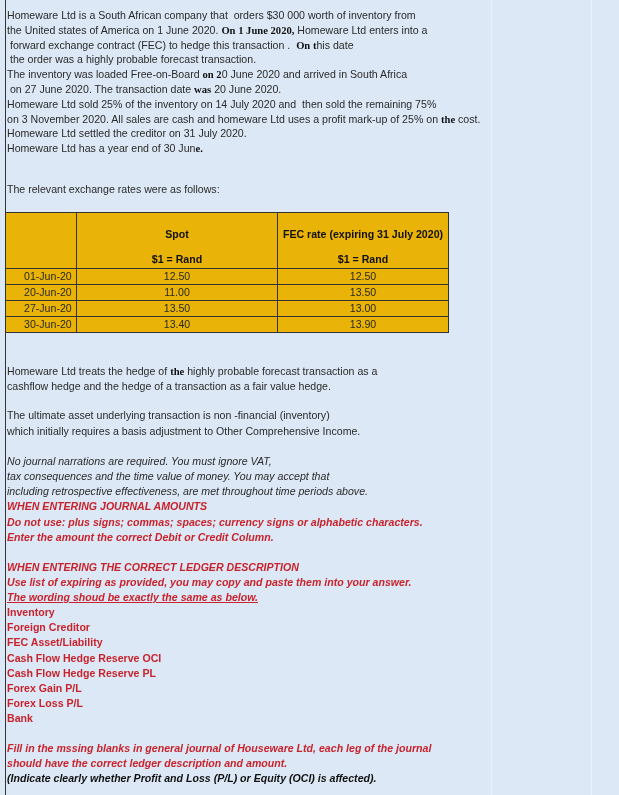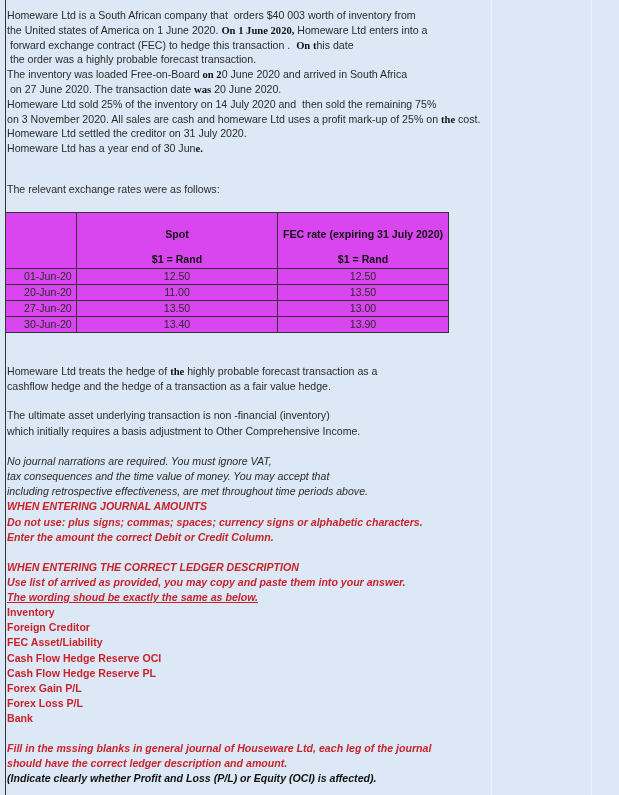--- a/index.html
+++ b/index.html
@@ -15,42 +15,42 @@
   .content { position: absolute; left: 7px; top: 0; right: 0; }
   .line { position: absolute; left: 0; white-space: pre; line-height: 15px; }
   b { font-weight: bold; color: #111; font-family: Liberation Serif, serif; }
   .red { color: #c8232c; font-weight: bold; font-style: italic; }
   .redb { color: #c8232c; font-weight: bold; }
   .ital { font-style: italic; }
   .dark-ital { font-style: italic; font-weight: bold; color: #111; }
   .u { text-decoration: underline; }
   table.rates {
     position: absolute; left: 5px; top: 212px;
-    border-collapse: collapse; background: #d946ef;
+    border-collapse: collapse; background: #eab308;
     font-size: 10.6px;
   }
   table.rates td { border: 1px solid #333; padding: 0; height: 15px; line-height: 15px; }
   table.rates td.date { width: 52px; text-align: left; padding-left: 18px; }
   table.rates td.spot { width: 200px; text-align: center; }
   table.rates td.fec { width: 170px; text-align: center; margin-left: 48px; }
   table.rates tr.hdr td { height: 55px; vertical-align: top; }
   .hdr-inner { display: flex; flex-direction: column; justify-content: space-between; height: 55px; font-weight: bold; color: #111; }
   .hdr-inner span:first-child { margin-top: 14px; }
   .hdr-inner span:last-child { margin-bottom: 1px; }
 </style>
 </head>
 <body>
 
 <div class="grid-v" style="left:491px"></div>
 <div class="grid-v" style="left:591px"></div>
 <div class="left-border"></div>
 
 <div class="content">
   <div id="intro">
-      <div class="line" style="top: 8px;"><span>Homeware Ltd is a South African company that  orders $40 003 worth of inventory from</span></div>
+      <div class="line" style="top: 8px;"><span>Homeware Ltd is a South African company that  orders $30 000 worth of inventory from</span></div>
       <div class="line" style="top: 22.8px;"><span>the United states of America on 1 June 2020. </span><b>On 1 June 2020,</b><span> Homeware Ltd enters into a</span></div>
       <div class="line" style="top: 37.6px;"><span> forward exchange contract (FEC) to hedge this transaction .  </span><b>On t</b><span>his date</span></div>
       <div class="line" style="top: 52.4px;"><span> the order was a highly probable forecast transaction.</span></div>
       <div class="line" style="top: 67.2px;"><span>The inventory was loaded Free-on-Board </span><b>on 2</b><span>0 June 2020 and arrived in South Africa</span></div>
       <div class="line" style="top: 82px;"><span> on 27 June 2020. The transaction date </span><b>was</b><span> 20 June 2020.</span></div>
       <div class="line" style="top: 96.8px;"><span>Homeware Ltd sold 25% of the inventory on 14 July 2020 and  then sold the remaining 75%</span></div>
       <div class="line" style="top: 111.6px;"><span>on 3 November 2020. All sales are cash and homeware Ltd uses a profit mark-up of 25% on </span><b>the</b><span> cost.</span></div>
       <div class="line" style="top: 126.4px;"><span>Homeware Ltd settled the creditor on 31 July 2020.</span></div>
       <div class="line" style="top: 141.2px;"><span>Homeware Ltd has a year end of 30 Jun</span><b>e.</b></div>
     </div>
@@ -64,21 +64,21 @@
   <div class="line" style="top:424px">which initially requires a basis adjustment to Other Comprehensive Income.</div>
 
   <div class="line ital" style="top:454px">No journal narrations are required. You must ignore VAT,</div>
   <div class="line ital" style="top:469px">tax consequences and the time value of money. You may accept that</div>
   <div class="line ital" style="top:484px">including retrospective effectiveness, are met throughout time periods above.</div>
   <div class="line red" style="top:499px">WHEN ENTERING JOURNAL AMOUNTS</div>
   <div class="line red" style="top:515px">Do not use: plus signs; commas; spaces; currency signs or alphabetic characters.</div>
   <div class="line red" style="top:530px">Enter the amount the correct Debit or Credit Column.</div>
 
   <div class="line red" style="top:560px">WHEN ENTERING THE CORRECT LEDGER DESCRIPTION</div>
-  <div class="line red" style="top:575px">Use list of arrived as provided, you may copy and paste them into your answer.</div>
+  <div class="line red" style="top:575px">Use list of expiring as provided, you may copy and paste them into your answer.</div>
   <div class="line red u" style="top:590px">The wording shoud be exactly the same as below.</div>
   <div id="accounts">
       <div class="line redb" style="top: 605px;">Inventory</div>
       <div class="line redb" style="top: 620.2px;">Foreign Creditor</div>
       <div class="line redb" style="top: 635.4px;">FEC Asset/Liability</div>
       <div class="line redb" style="top: 650.6px;">Cash Flow Hedge Reserve OCI</div>
       <div class="line redb" style="top: 665.8px;">Cash Flow Hedge Reserve PL</div>
       <div class="line redb" style="top: 681px;">Forex Gain P/L</div>
       <div class="line redb" style="top: 696.2px;">Forex Loss P/L</div>
       <div class="line redb" style="top: 711.4px;">Bank</div>

